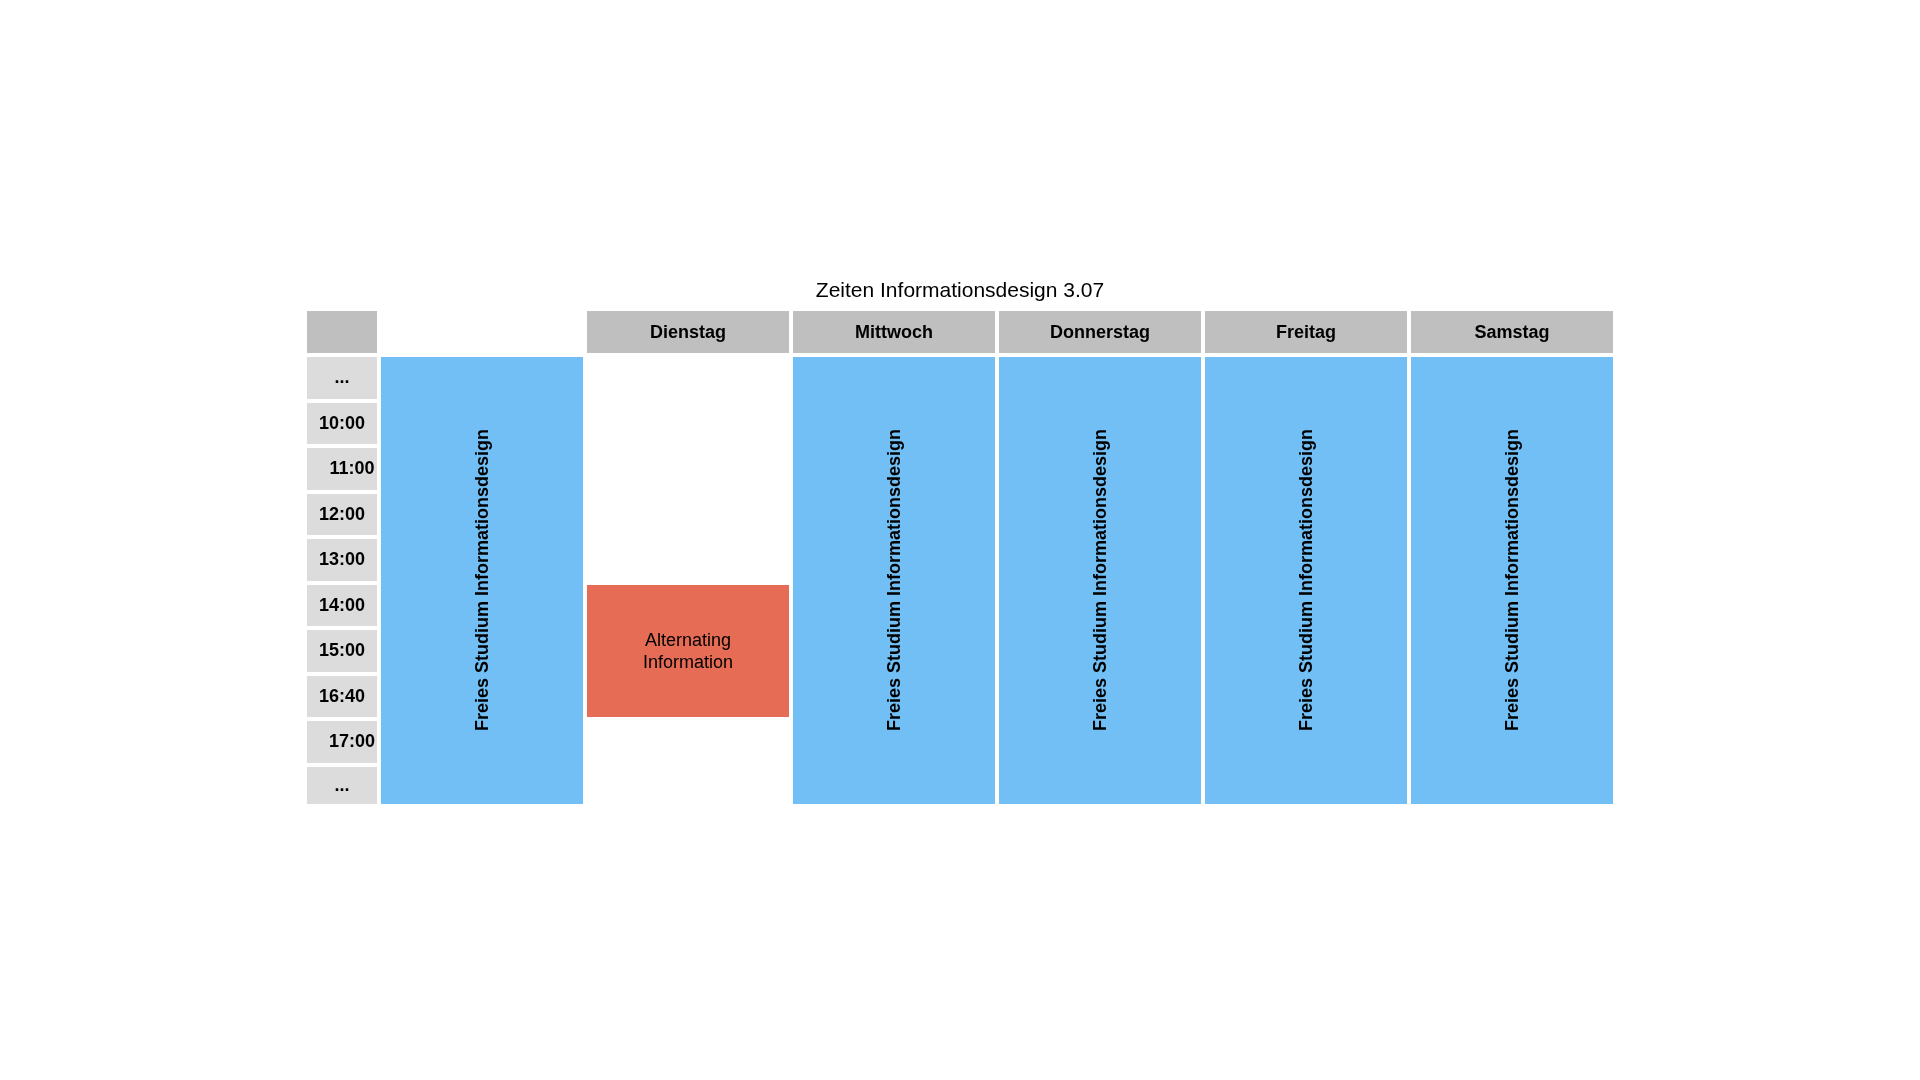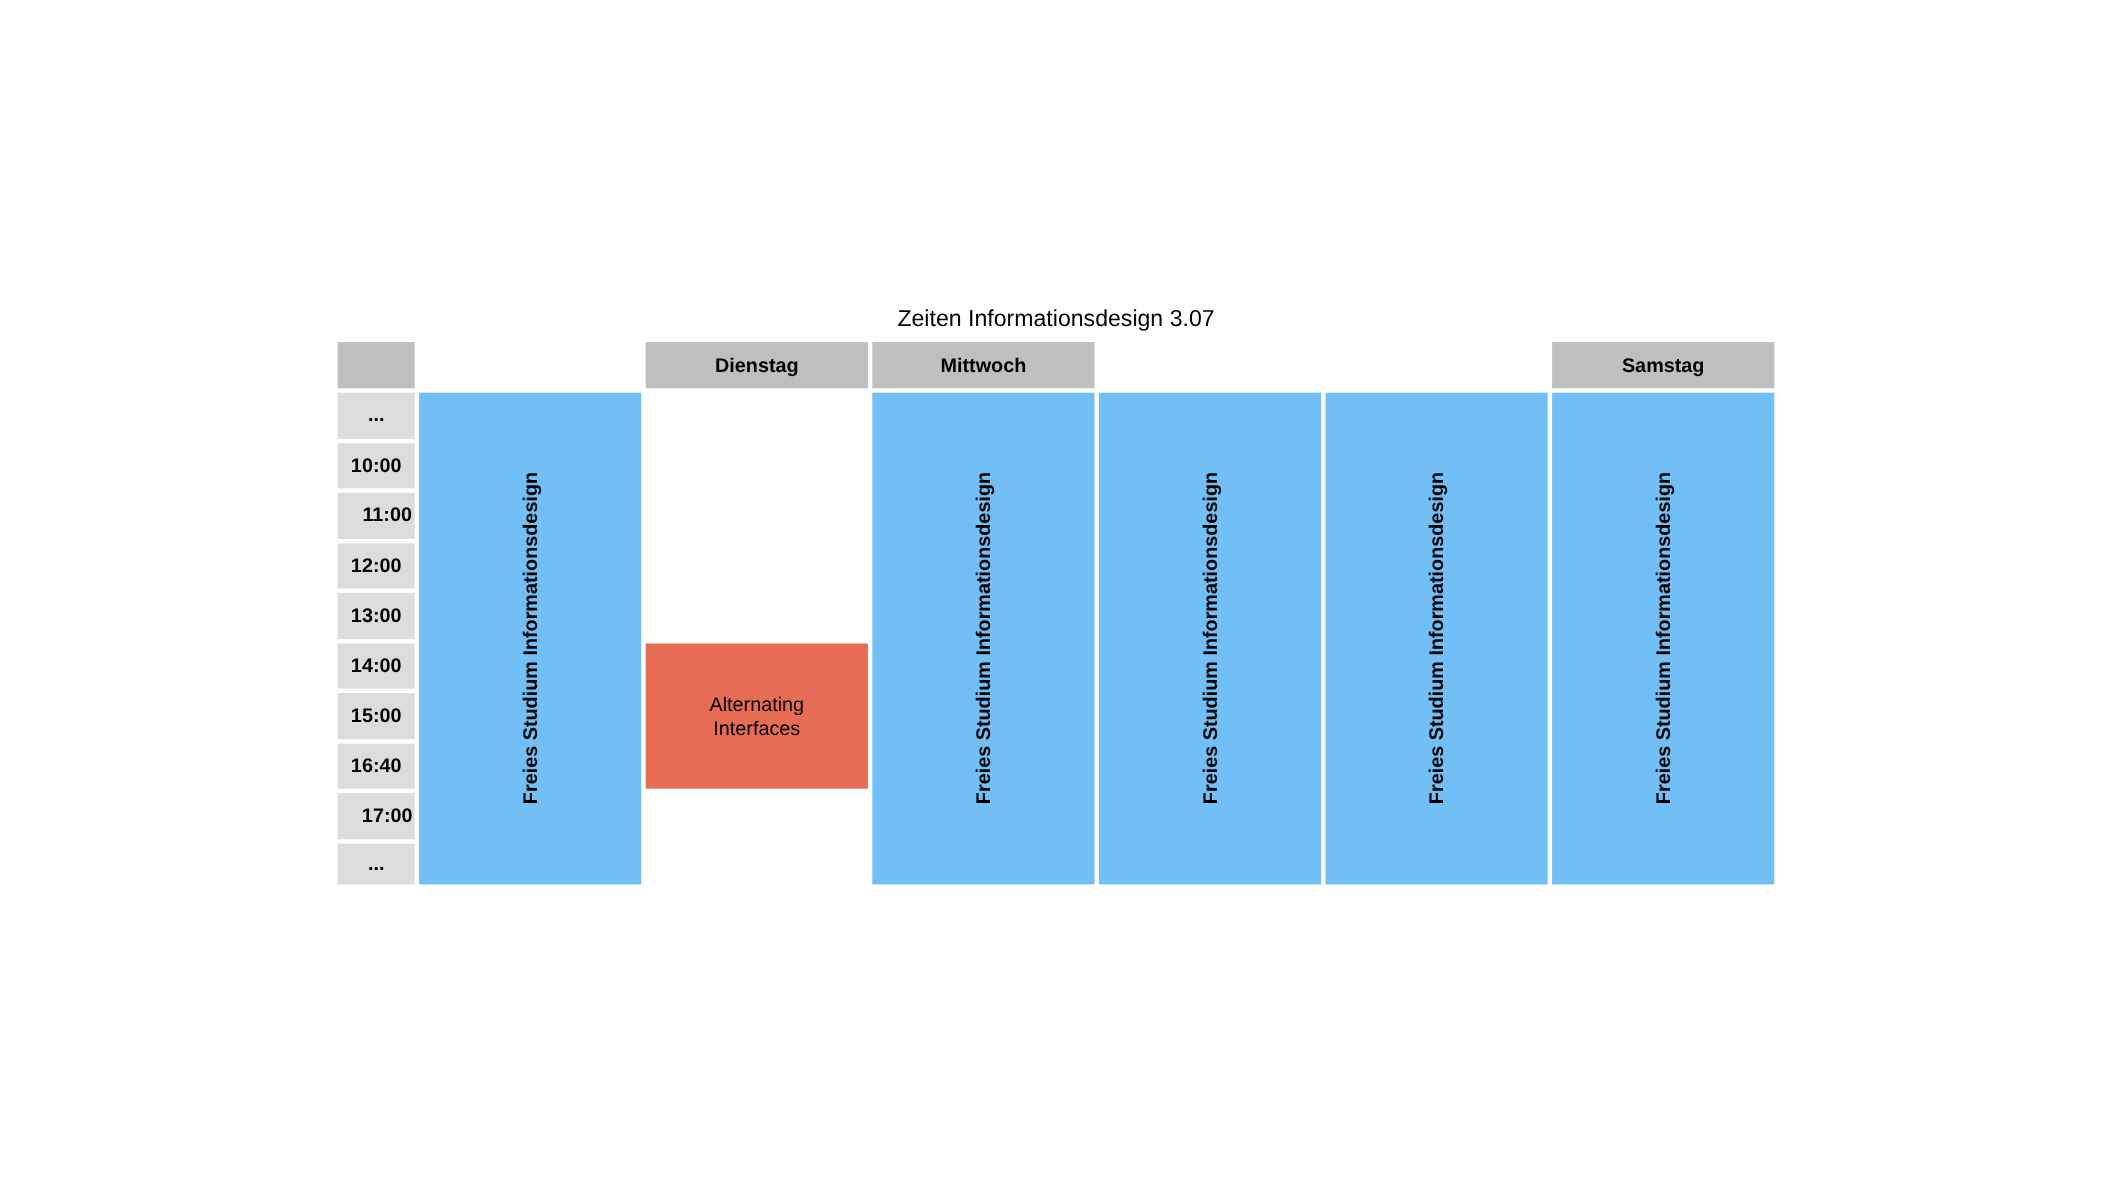--- a/index.html
+++ b/index.html
@@ -74,20 +74,22 @@
 <div class="page">
   <div class="content">
 
     <div class="title">Zeiten Informationsdesign 3.07</div>
 
     <div class="grid">
 
       <div class="cell hdr" style="grid-column:1; grid-row:1;"></div>
       <div class="cell hdr" style="grid-column:3; grid-row:1;">Dienstag</div>
       <div class="cell hdr" style="grid-column:4; grid-row:1;">Mittwoch</div>
+      <div class="cell hdr" style="grid-column:5; grid-row:1;">Donnerstag</div>
+      <div class="cell hdr" style="grid-column:6; grid-row:1;">Freitag</div>
       <div class="cell hdr" style="grid-column:7; grid-row:1;">Samstag</div>
 
       <div class="cell time" style="grid-column:1; grid-row:2;">...</div>
       <div class="cell time" style="grid-column:1; grid-row:3;">10:00</div>
       <div class="cell time" style="grid-column:1; grid-row:4;padding-left:20px;">11:00</div>
       <div class="cell time" style="grid-column:1; grid-row:5;">12:00</div>
       <div class="cell time" style="grid-column:1; grid-row:6;">13:00</div>
       <div class="cell time" style="grid-column:1; grid-row:7;">14:00</div>
       <div class="cell time" style="grid-column:1; grid-row:8;">15:00</div>
       <div class="cell time" style="grid-column:1; grid-row:9;">16:40</div>
@@ -105,18 +107,18 @@
       </div>
       <div class="cell free" style="grid-column:6;">
         <span class="vlabel">Freies Studium Informationsdesign</span>
       </div>
       <div class="cell free" style="grid-column:7;">
         <span class="vlabel">Freies Studium Informationsdesign</span>
       </div>
 
       <div class="cell event" style="grid-column:3; grid-row:7 / 10;">
         <span class="event-label">Alternating
-Interfaces</span>
+Information</span>
       </div>
 
     </div>
   </div>
 </div>
 
 </body></html>

